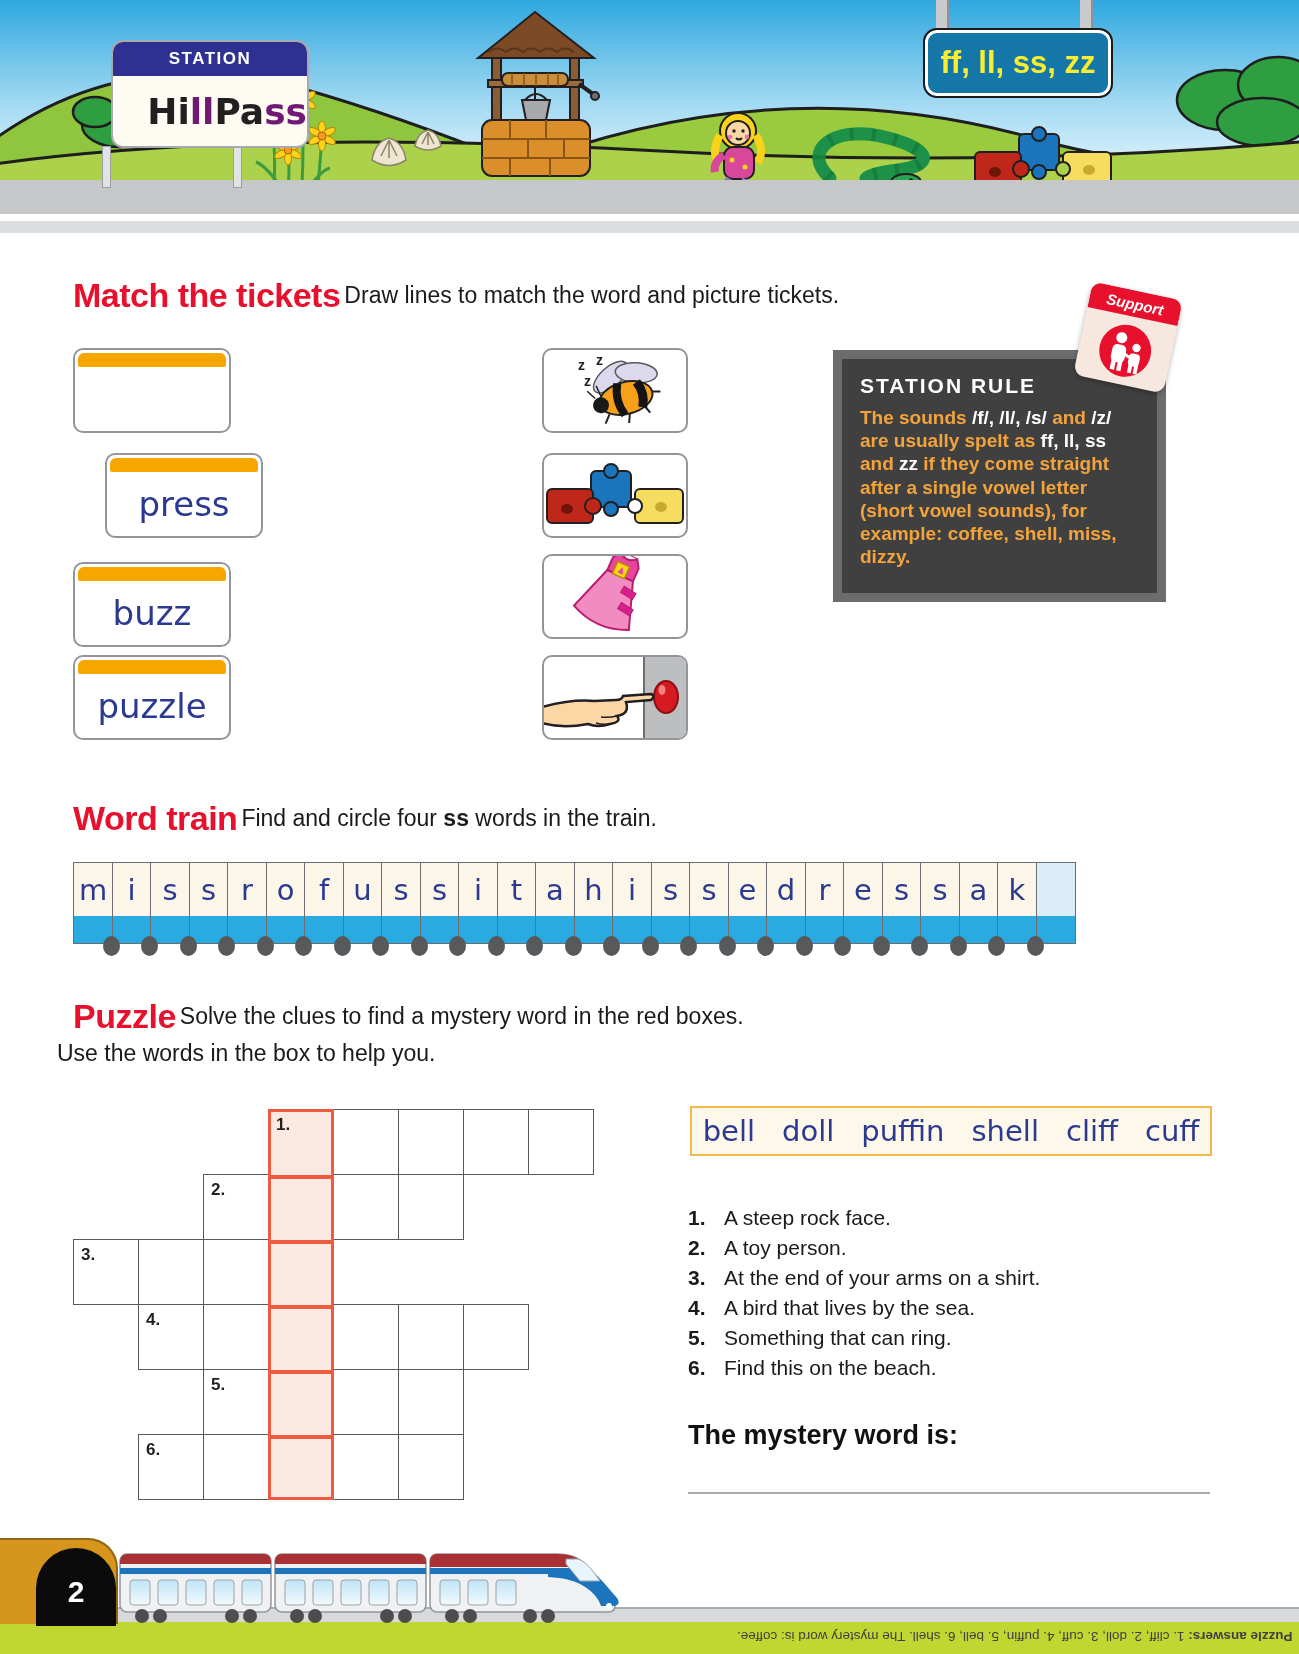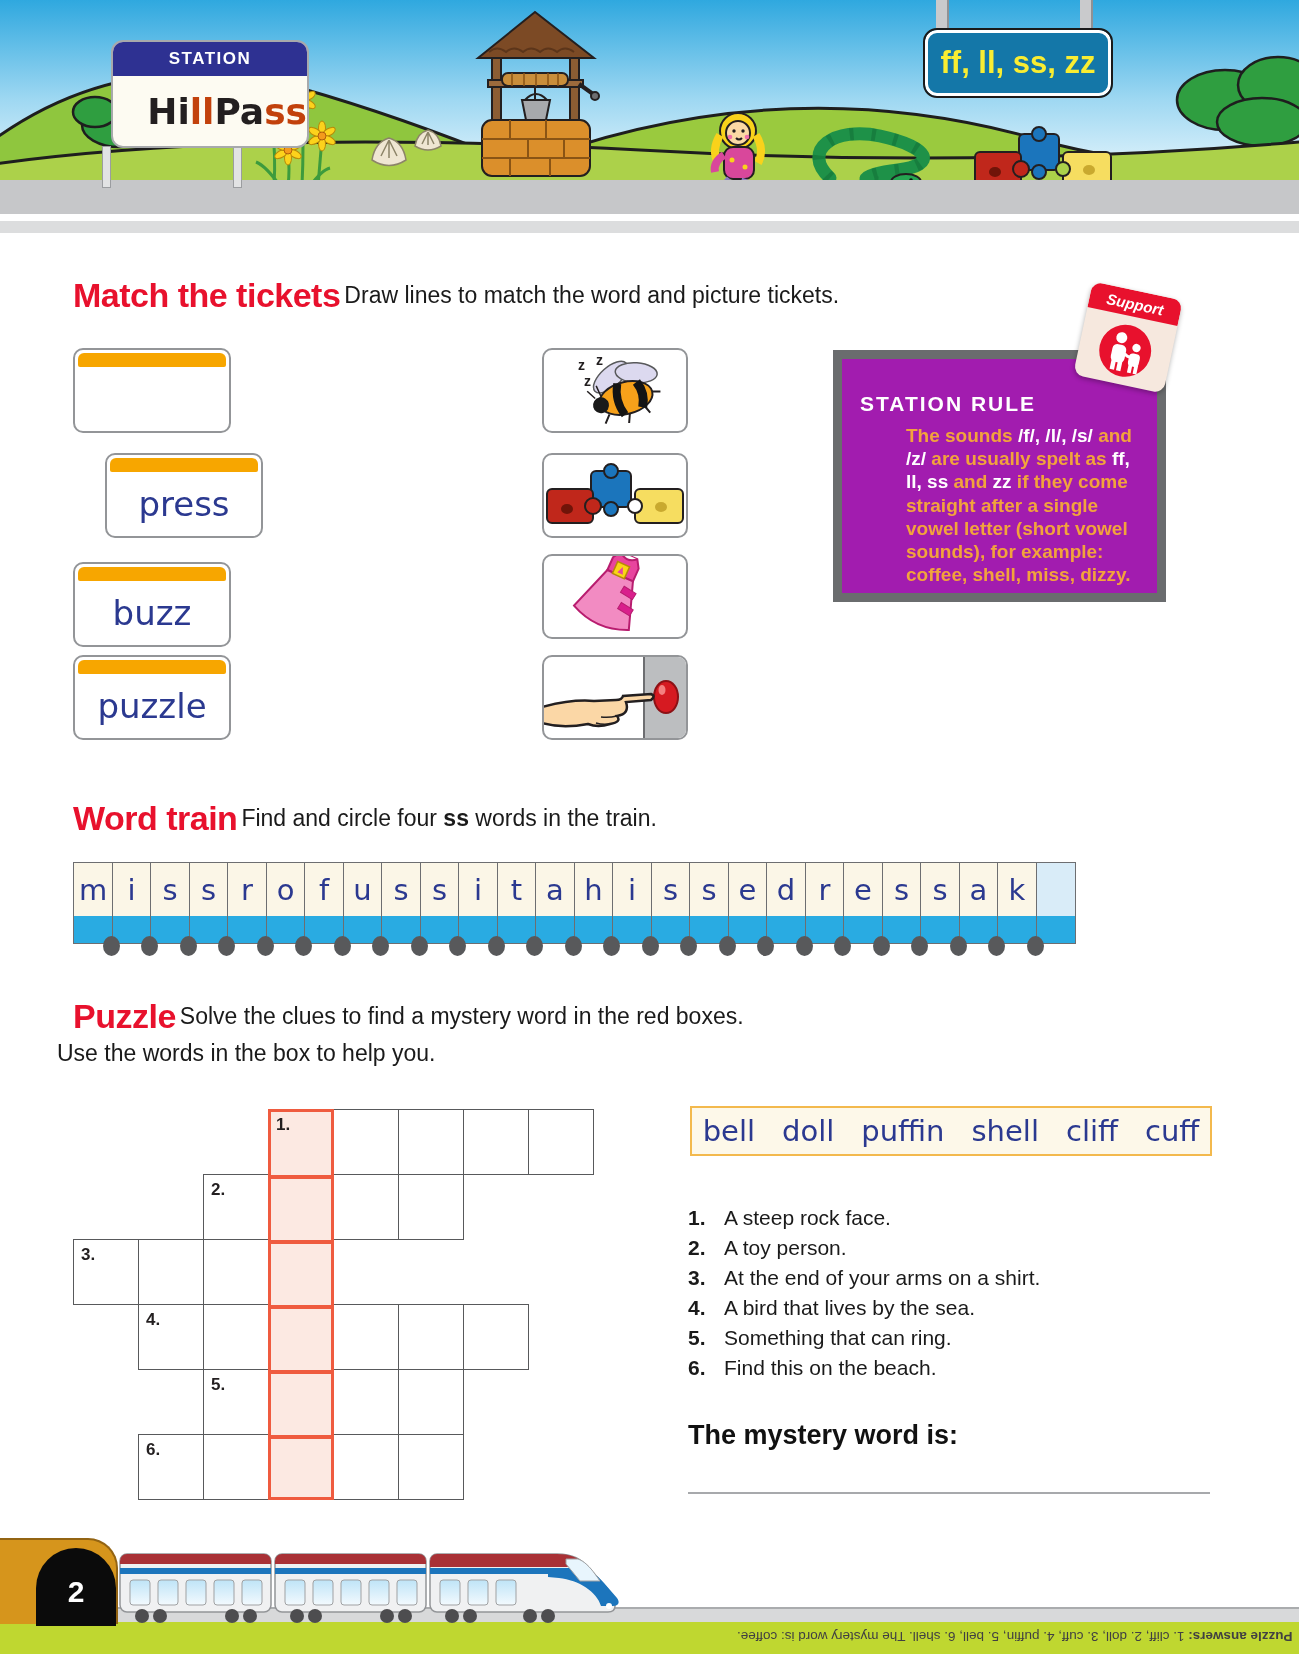--- a/index.html
+++ b/index.html
@@ -7,21 +7,21 @@
   .page { position:relative; width:1299px; height:1654px; background:#fff; overflow:hidden; }
 
   
   .banner-svg { position:absolute; left:0; top:0; }
   .station-sign { position:absolute; left:73px; top:40px; width:198px; height:108px;
     background:#FDFBF2; border:2.5px solid #A7A9AC; border-radius:12px; overflow:hidden; z-index:3;margin-left:38px;}
   .sign-top { height:34px; background:#2E3192; color:#fff; font-weight:bold; font-size:17px;
     letter-spacing:1.5px; display:flex; align-items:center; justify-content:center; }
   .sign-name { height:70px; display:flex; align-items:center; justify-content:flex-end;
     font-family:"DejaVu Sans",sans-serif; font-size:36px; font-weight:bold; color:#231F20; }
-  .sign-name .red { color:#c2410c; }
+  .sign-name .red { color:#701a75; }
   .sign-leg { position:absolute; top:146px; width:9px; height:42px; background:#E2E3E4; border:1px solid #9B9DA0; z-index:2;}
   .topic-badge { position:absolute; left:923px; top:28px; width:190px; height:70px; background:#1477A8;
     border:2px solid #1A1A1A; border-radius:14px; box-shadow:inset 0 0 0 3px #fff;
     display:flex; align-items:center; justify-content:center; color:#F9ED32; font-weight:bold; font-size:31px; z-index:3;}
   .badge-post { position:absolute; top:0; width:13px; height:30px; background:#C9CACC; border-right:2px solid #8F9194; z-index:2;}
 
   
   .section-head { position:absolute; left:73px; display:flex; align-items:center; gap:4px; white-space:nowrap;}
   .h-red { color:#E8112D; font-size:34px; font-weight:bold; letter-spacing:-0.5px; }
   .h-instr { color:#1A1A1A; font-size:23px; }
@@ -33,23 +33,23 @@
   .word-ticket .bar { position:absolute; top:3px; left:3px; right:3px; height:14px; background:#F7A600;
     border-radius:6px 6px 2px 2px; }
   .wt-word { position:absolute; top:17px; left:0; right:0; bottom:0; display:flex; align-items:center;
     justify-content:center; font-family:"DejaVu Sans",sans-serif; font-size:34px; color:#2B3990; }
   .picture-ticket { position:absolute; left:542px; width:146px; height:85px; background:#fff;
     border:2px solid #939598; border-radius:10px; overflow:hidden; }
   .pt1{top:348px}.pt2{top:453px}.pt3{top:554px}.pt4{top:655px}
 
   
   .rule-board { position:absolute; left:833px; top:350px; width:333px; height:252px; background:#6A6C6E; padding:9px; }
-  .rule-inner { width:100%; height:100%; background:#a21caf; padding:33px 18px; }
+  .rule-inner { width:100%; height:100%; background:#404040; padding:15px 18px; }
   .rule-title { color:#fff; font-size:21px; font-weight:bold; letter-spacing:2px; margin-bottom:8px; }
-  .rule-text { color:#F2A33C; font-size:19px; font-weight:bold; line-height:1.22;margin-left:46px; }
+  .rule-text { color:#F2A33C; font-size:19px; font-weight:bold; line-height:1.22; }
   .rule-text .w { color:#fff; }
   .support-badge { position:absolute; left:1082px; top:290px; width:92px; height:95px; transform:rotate(12deg);
     background:#F6E8DE; border-radius:10px; overflow:hidden; box-shadow:0 2px 5px rgba(0,0,0,.3); z-index:5; }
   .support-top { height:26px; background:#E8112D; color:#fff; font-size:15px; font-weight:bold; font-style:italic;
     display:flex; align-items:center; justify-content:center; }
   .support-body { display:flex; align-items:center; justify-content:center; height:69px; }
 
   
   .train { position:absolute; left:73px; top:862px; display:flex; }
   .car { position:relative; flex:0 0 40px; width:40px; height:82px; background:#FBF6E7;

